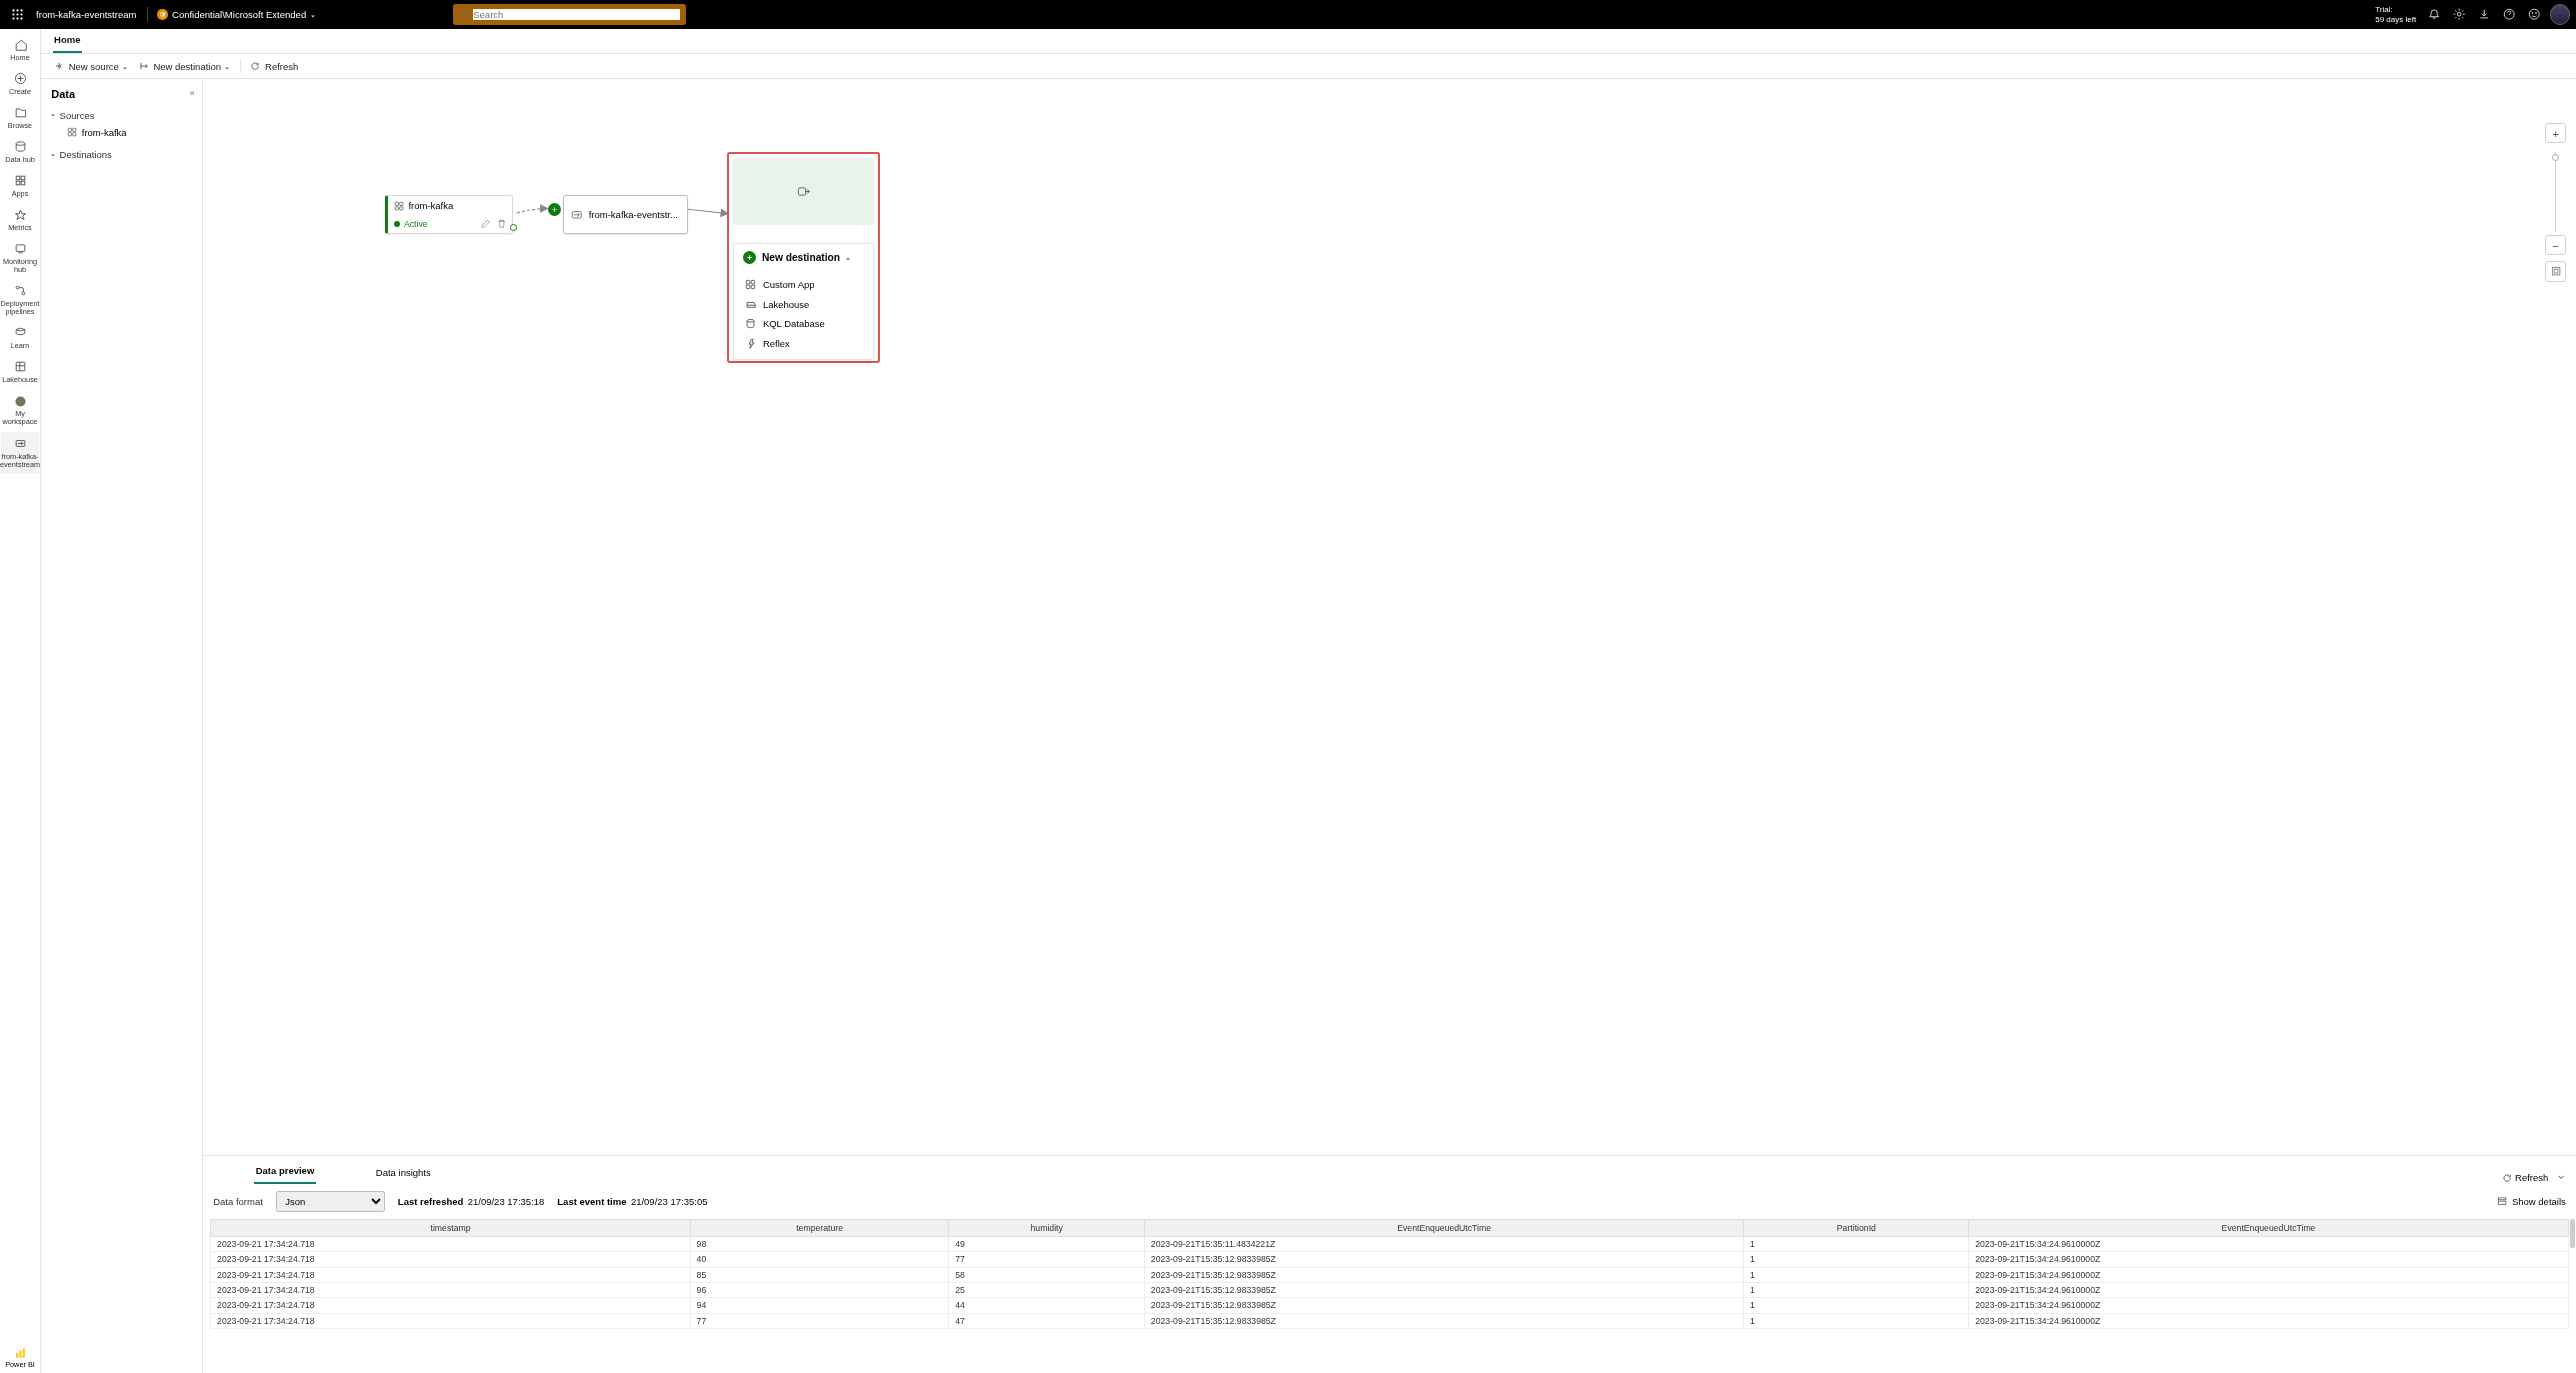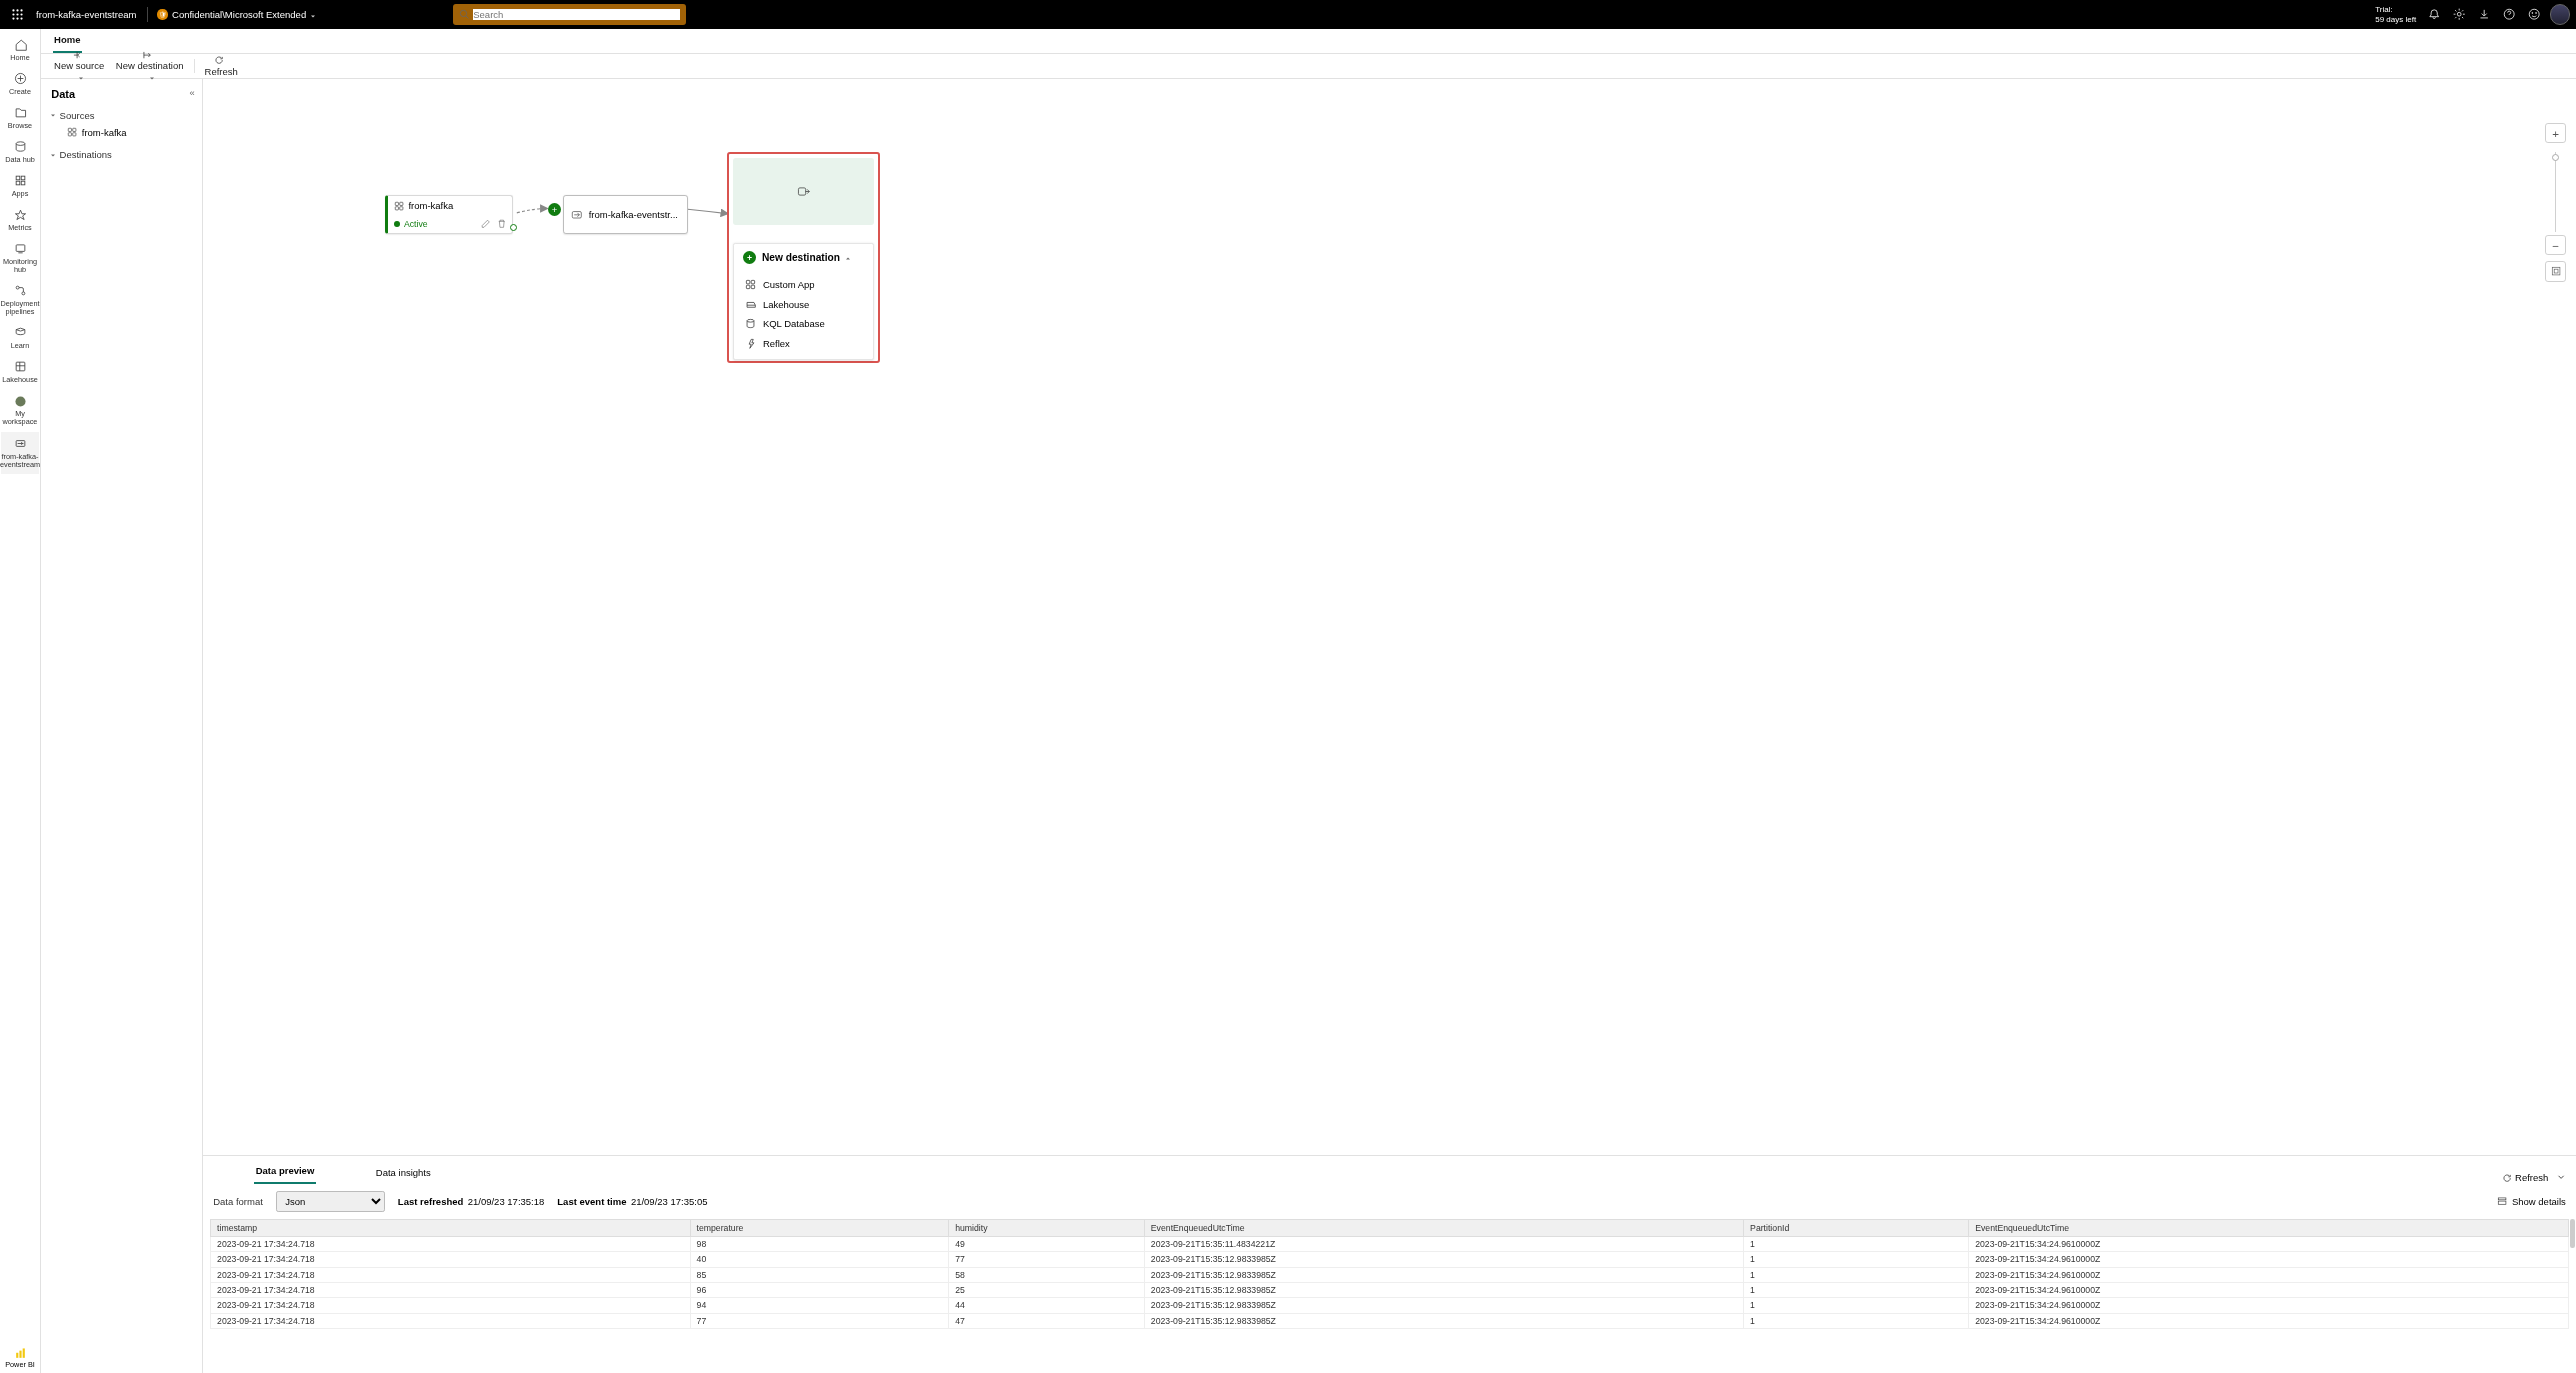--- a/index.html
+++ b/index.html
@@ -32,21 +32,21 @@
 .rail-spacer { flex:1; }
 .rail-bottom { width:38px; display:flex; flex-direction:column; align-items:center; padding:4.4px 0; font-size:7.3px;}
 .rail-bottom svg { width:13px; height:13px; }
 
 .main { flex:1; display:flex; flex-direction:column; overflow:hidden; }
 .tabbar { height:25px; border-bottom:0.7px solid #e1e1e1; display:flex; align-items:flex-end; padding:0 11.6px; font-size:9.5px; }
 .tabbar .tab { padding:4.4px 1.5px 5.8px; margin-right:14.6px; cursor:pointer; }
 .tabbar .tab.sel { border-bottom:2.2px solid #0f7b6c; font-weight:600; color:#111; }
 
 .cmdbar { height:25px; border-bottom:0.7px solid #e1e1e1; display:flex; align-items:center; padding:0 7.3px; font-size:9.5px; color:#222; }
-.cmd-item { display:flex; align-items:center; padding:2.9px 5.8px; cursor:pointer; border-radius:2.2px;flex-direction:column; }
+.cmd-item { display:flex; align-items:center; padding:2.9px 5.8px; cursor:pointer; border-radius:2.2px; }
 .cmd-item svg { width:10.2px; height:10.2px; margin-right:4.4px; stroke:#333; fill:none; }
 .cmd-item .chev::after { content:""; display:inline-block; margin-left:4.4px; border:2.9px solid transparent; border-top-color:#666; transform:translateY(1.5px);}
 .cmd-sep { width:0.7px; height:14.6px; background:#e1e1e1; margin:0 4.4px; }
 
 .workarea { flex:1; display:flex; overflow:hidden; }
 .sidepanel { width:162px; border-right:0.7px solid #e1e1e1; padding:8.7px 10.2px; font-size:9.5px; position:relative; }
 .sidepanel h3 { font-size:11px; font-weight:600; margin-bottom:7.3px; }
 .sp-collapse { position:absolute; top:8px; right:7.3px; cursor:pointer; color:#666; }
 .sp-group { margin-top:5.8px; }
 .sp-group-head { display:flex; align-items:center; padding:2.9px 0; cursor:pointer; color:#333; }
@@ -101,21 +101,21 @@
 .binfo{display:flex;align-items:center;gap:13px;padding:7.3px 10.2px;font-size:9.5px;}
 .binfo label{color:#333;}
 .binfo select{width:109px;height:20.4px;border:0.7px solid #bbb;border-radius:2.2px;padding:0 4.4px;font-size:9.5px;}
 .binfo .kv{display:flex;gap:4.4px;}
 .binfo .kv b{font-weight:600;}
 .binfo .showdet{margin-left:auto;display:flex;align-items:center;gap:4.4px;cursor:pointer;}
 .binfo .showdet svg{width:10.2px;height:10.2px;stroke:#333;fill:none;}
 
 .gridwrap{flex:1;overflow:auto;padding:0 7.3px 5.8px 7.3px;position:relative;}
 table.dgrid{border-collapse:collapse;width:100%;font-size:8.7px;}
-.dgrid th{background:#f0f0f0;border:0.7px solid #ddd;padding:2.9px 5.8px;text-align:left;font-weight:400;color:#333;}
+.dgrid th{background:#f0f0f0;border:0.7px solid #ddd;padding:2.9px 5.8px;text-align:center;font-weight:400;color:#333;}
 .dgrid td{border:0.7px solid #eee;padding:2.2px 5.8px;color:#333;}
 .vscroll{position:absolute;right:1.5px;top:0;width:4.4px;height:29px;background:#ccc;border-radius:2.2px;}
 </style>
 </head>
 <body>
 
 <div class="topbar">
   <div class="waffle">
     <svg viewBox="0 0 15 15">
         <g fill="#fff">

